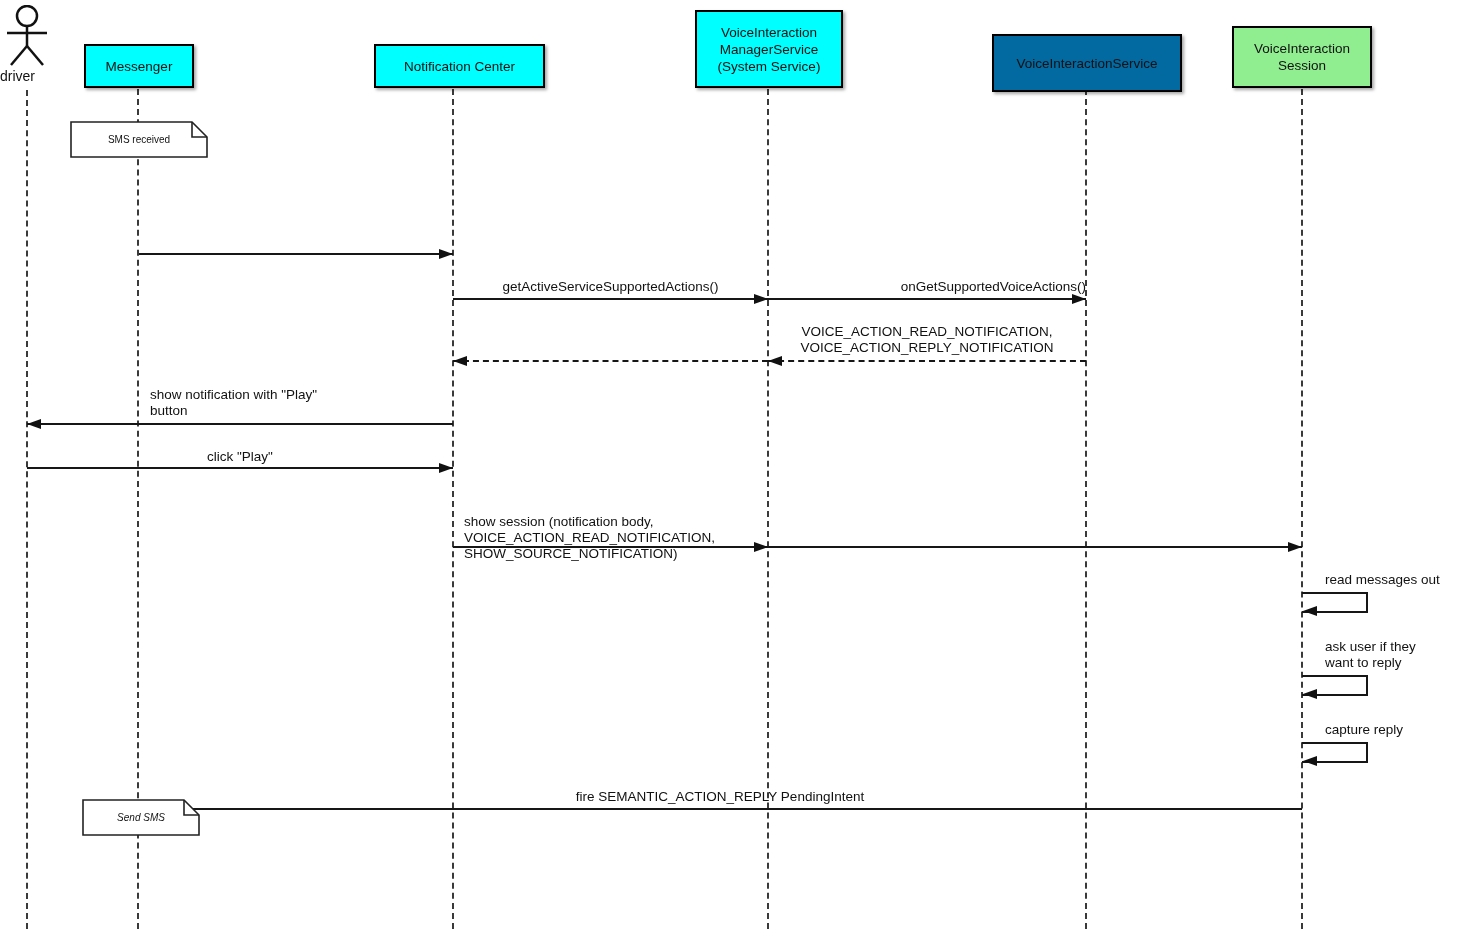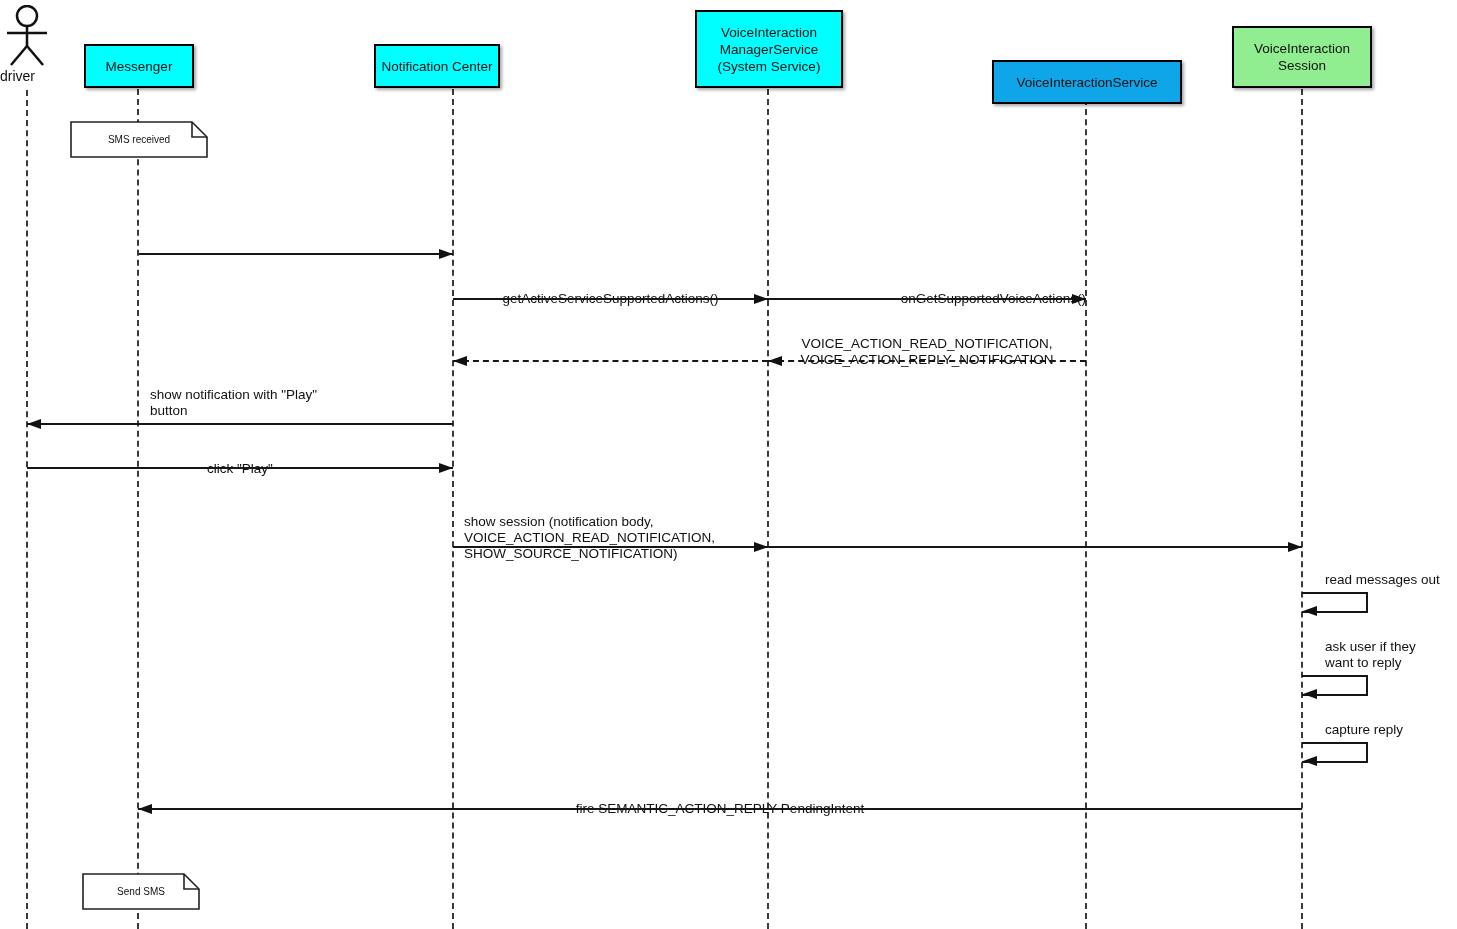--- a/index.html
+++ b/index.html
@@ -34,21 +34,21 @@
   .note .note-label{
     position:absolute;left:0;top:0;width:100%;height:100%;
     display:flex;align-items:center;justify-content:center;
     font-size:10px;
   }
   .msg-label{
     position:absolute;
     font-size:13.5px;line-height:16px;
     white-space:pre-line;
   }
-  .msg-label.center{text-align:center;margin-top:12px;}
+  .msg-label.center{text-align:center;}
   .msg-line{
     position:absolute;height:0;
     border-top:2px solid #161616;
   }
   .msg-line.dashed{border-top-style:dashed;}
   .arr{position:absolute;width:0;height:0;
     border-top:5px solid transparent;border-bottom:5px solid transparent;}
   .arr.right{border-left:14px solid #111;}
   .arr.left{border-right:14px solid #111;}
   .self-loop{
@@ -75,25 +75,25 @@
   <svg style="position:absolute;left:4px;top:5px;" width="46" height="62" viewBox="0 0 46 62">
     <circle cx="23" cy="11" r="10" fill="#fff" stroke="#111" stroke-width="2.5"></circle>
     <line x1="23" y1="21" x2="23" y2="41" stroke="#111" stroke-width="2.5"></line>
     <line x1="3" y1="28" x2="43" y2="28" stroke="#111" stroke-width="2.5"></line>
     <line x1="23" y1="41" x2="7" y2="60" stroke="#111" stroke-width="2.5"></line>
     <line x1="23" y1="41" x2="39" y2="60" stroke="#111" stroke-width="2.5"></line>
   </svg>
   <div class="actor-label" style="left:0px;top:68px;width:54px;">driver</div>
 
   <div class="participant" style="left: 84px; top: 44px; width: 110px; height: 44px; background-color: rgb(0, 255, 255);">Messenger</div>
-  <div class="participant" style="left: 374px; top: 44px; width: 126px; height: 44px; background-color: rgb(0, 255, 255);">Notification Center</div>
+  <div class="participant" style="left: 374px; top: 44px; width: 171px; height: 44px; background-color: rgb(0, 255, 255);">Notification Center</div>
   <div class="participant" style="left: 695px; top: 10px; width: 148px; height: 78px; background-color: rgb(0, 255, 255);">VoiceInteraction
 ManagerService
 (System Service)</div>
-  <div class="participant" style="left: 992px; top: 60px; width: 190px; height: 44px; background-color: #0ea5e9;">VoiceInteractionService</div>
+  <div class="participant" style="left: 992px; top: 34px; width: 190px; height: 58px; background-color: #0369a1;">VoiceInteractionService</div>
   <div class="participant" style="left: 1232px; top: 26px; width: 140px; height: 62px; background-color: rgb(144, 238, 144);">VoiceInteraction
 Session</div>
 
   <div class="note" style="left:70px;top:121px;width:138px;height:37px;">
     <svg width="138" height="37" viewBox="0 0 138 37">
       <polygon points="1,1 122,1 137,16 137,36 1,36" fill="#ffffff" stroke="#222" stroke-width="1.6"></polygon>
       <polyline points="122,1 122,16 137,16" fill="none" stroke="#222" stroke-width="1.6"></polyline>
     </svg>
     <div class="note-label">SMS received</div>
   </div>
@@ -145,21 +145,21 @@
   <div class="arr left" style="left:1303px;top:689px;"></div>
 
   <div class="msg-label" style="left:1325px;top:722px;">capture reply</div>
   <div class="self-loop" style="left:1302px;top:742px;width:66px;height:21px;"></div>
   <div class="arr left" style="left:1303px;top:756px;"></div>
 
   <div class="msg-label center" style="left:138px;top:789px;width:1164px;">fire SEMANTIC_ACTION_REPLY PendingIntent</div>
   <div class="msg-line" style="left:138px;top:808px;width:1164px;"></div>
   <div class="arr left" style="left:138px;top:804px;"></div>
 
-  <div class="note" style="left:82px;top:873px;width:118px;height:37px;">
+  <div class="note" style="left:82px;top:799px;width:118px;height:37px;font-style:italic;">
     <svg width="118" height="37" viewBox="0 0 118 37">
       <polygon points="1,1 102,1 117,16 117,36 1,36" fill="#ffffff" stroke="#222" stroke-width="1.6"></polygon>
       <polyline points="102,1 102,16 117,16" fill="none" stroke="#222" stroke-width="1.6"></polyline>
     </svg>
     <div class="note-label">Send SMS</div>
   </div>
 
 </div>
 
 </body></html>

